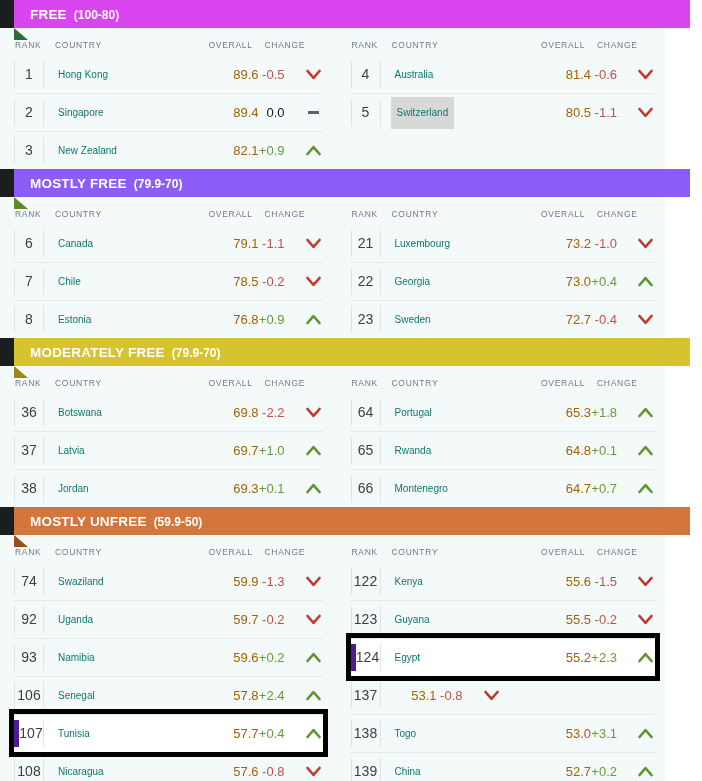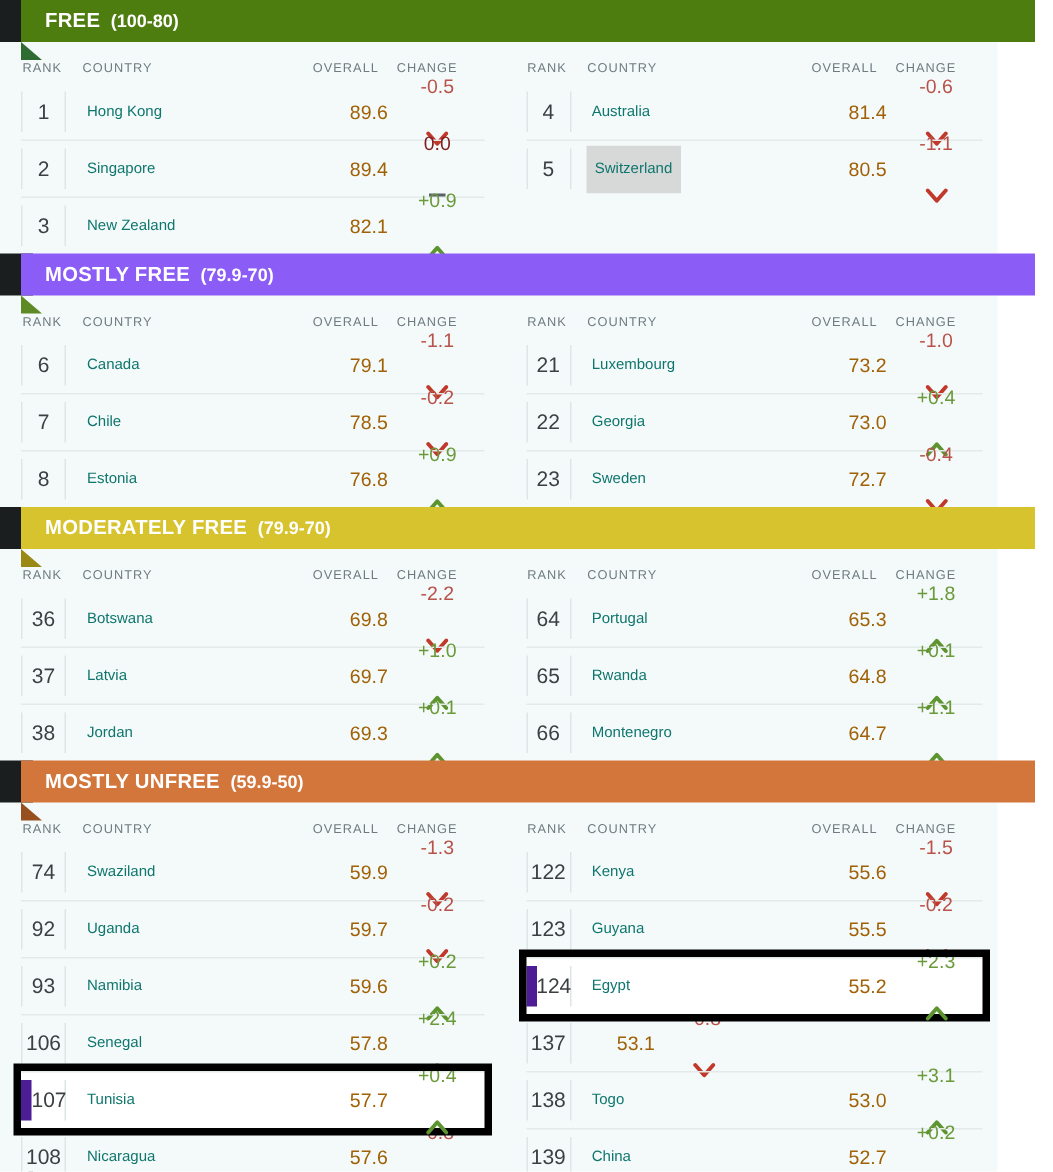--- a/index.html
+++ b/index.html
@@ -97,44 +97,44 @@
   }
   .country .cwrap{display:inline-block;padding:2px 4px;}
   .row.highlighted .country .cwrap{background:#d7d9d8;padding:3px 6px;}
   .overall{
     width:56px;text-align:right;padding-right:4px;
     font-size:13px;color:#a16207;
   }
   .change{
     width:58px;text-align:right;padding-right:2px;
     font-size:13px;
-    display:flex;align-items:center;gap:21px;flex-direction:column;
+    display:flex;align-items:center;justify-content:flex-end;gap:21px;
   }
   .change.up{color:#6a9a3a;}
   .change.down{color:#b9534a;}
-  .change.flat{color:#7f1d1d;}
+  .change.flat{color:#0f172a;}
   .arrow{display:inline-block;width:15px;height:14px;position:relative;}
   .arrow svg{display:block;}
   .row.boxed{
     outline:5px solid #000;
     outline-offset:0px;
     background:#ffffff;
     z-index:5;
   }
-  .row.boxed .rank{border-left:7px solid #4c1d95;}
+  .row.boxed .rank{border-left:5px solid #4c1d95;}
 </style>
 </head>
 <body>
 
 <div id="dark-rail"></div>
 <div id="dark-rail-line"></div>
 
 <div id="page">
     <div class="section">
-      <div class="banner" style="background: #4d7c0f;"><span class="btitle">FREE</span><span class="brange">(100-80)</span><div class="fold-wrap">
+      <div class="banner" style="background: #d946ef;"><span class="btitle">FREE</span><span class="brange">(100-80)</span><div class="fold-wrap">
           <div class="fold" style="border-color: transparent transparent transparent rgb(47, 107, 51);"></div>
         </div></div>
       <div class="panel">
         <div class="col left">
           <div class="hdr">
             <div class="h-rank">RANK</div>
             <div class="h-country">COUNTRY</div>
             <div class="h-overall">OVERALL</div>
             <div class="h-change">CHANGE</div>
           </div>
@@ -398,21 +398,21 @@
                   <path d="M1.5 10 L7.5 3.2 L13.5 10" fill="none" stroke="#5e9430" stroke-width="2.6" stroke-linecap="round" stroke-linejoin="round"></path>
                 </svg>
               </span>
             </div>
           </div>
           <div class="row">
             <div class="rank">66</div>
             <div class="country"><span class="cwrap">Montenegro</span></div>
             <div class="overall">64.7</div>
             <div class="change up">
-              <span>+1.1</span>
+              <span>+0.7</span>
               <span class="arrow">
                 <svg width="15" height="13" viewBox="0 0 15 13">
                   <path d="M1.5 10 L7.5 3.2 L13.5 10" fill="none" stroke="#5e9430" stroke-width="2.6" stroke-linecap="round" stroke-linejoin="round"></path>
                 </svg>
               </span>
             </div>
           </div>
         </div>
       </div>
     </div>

